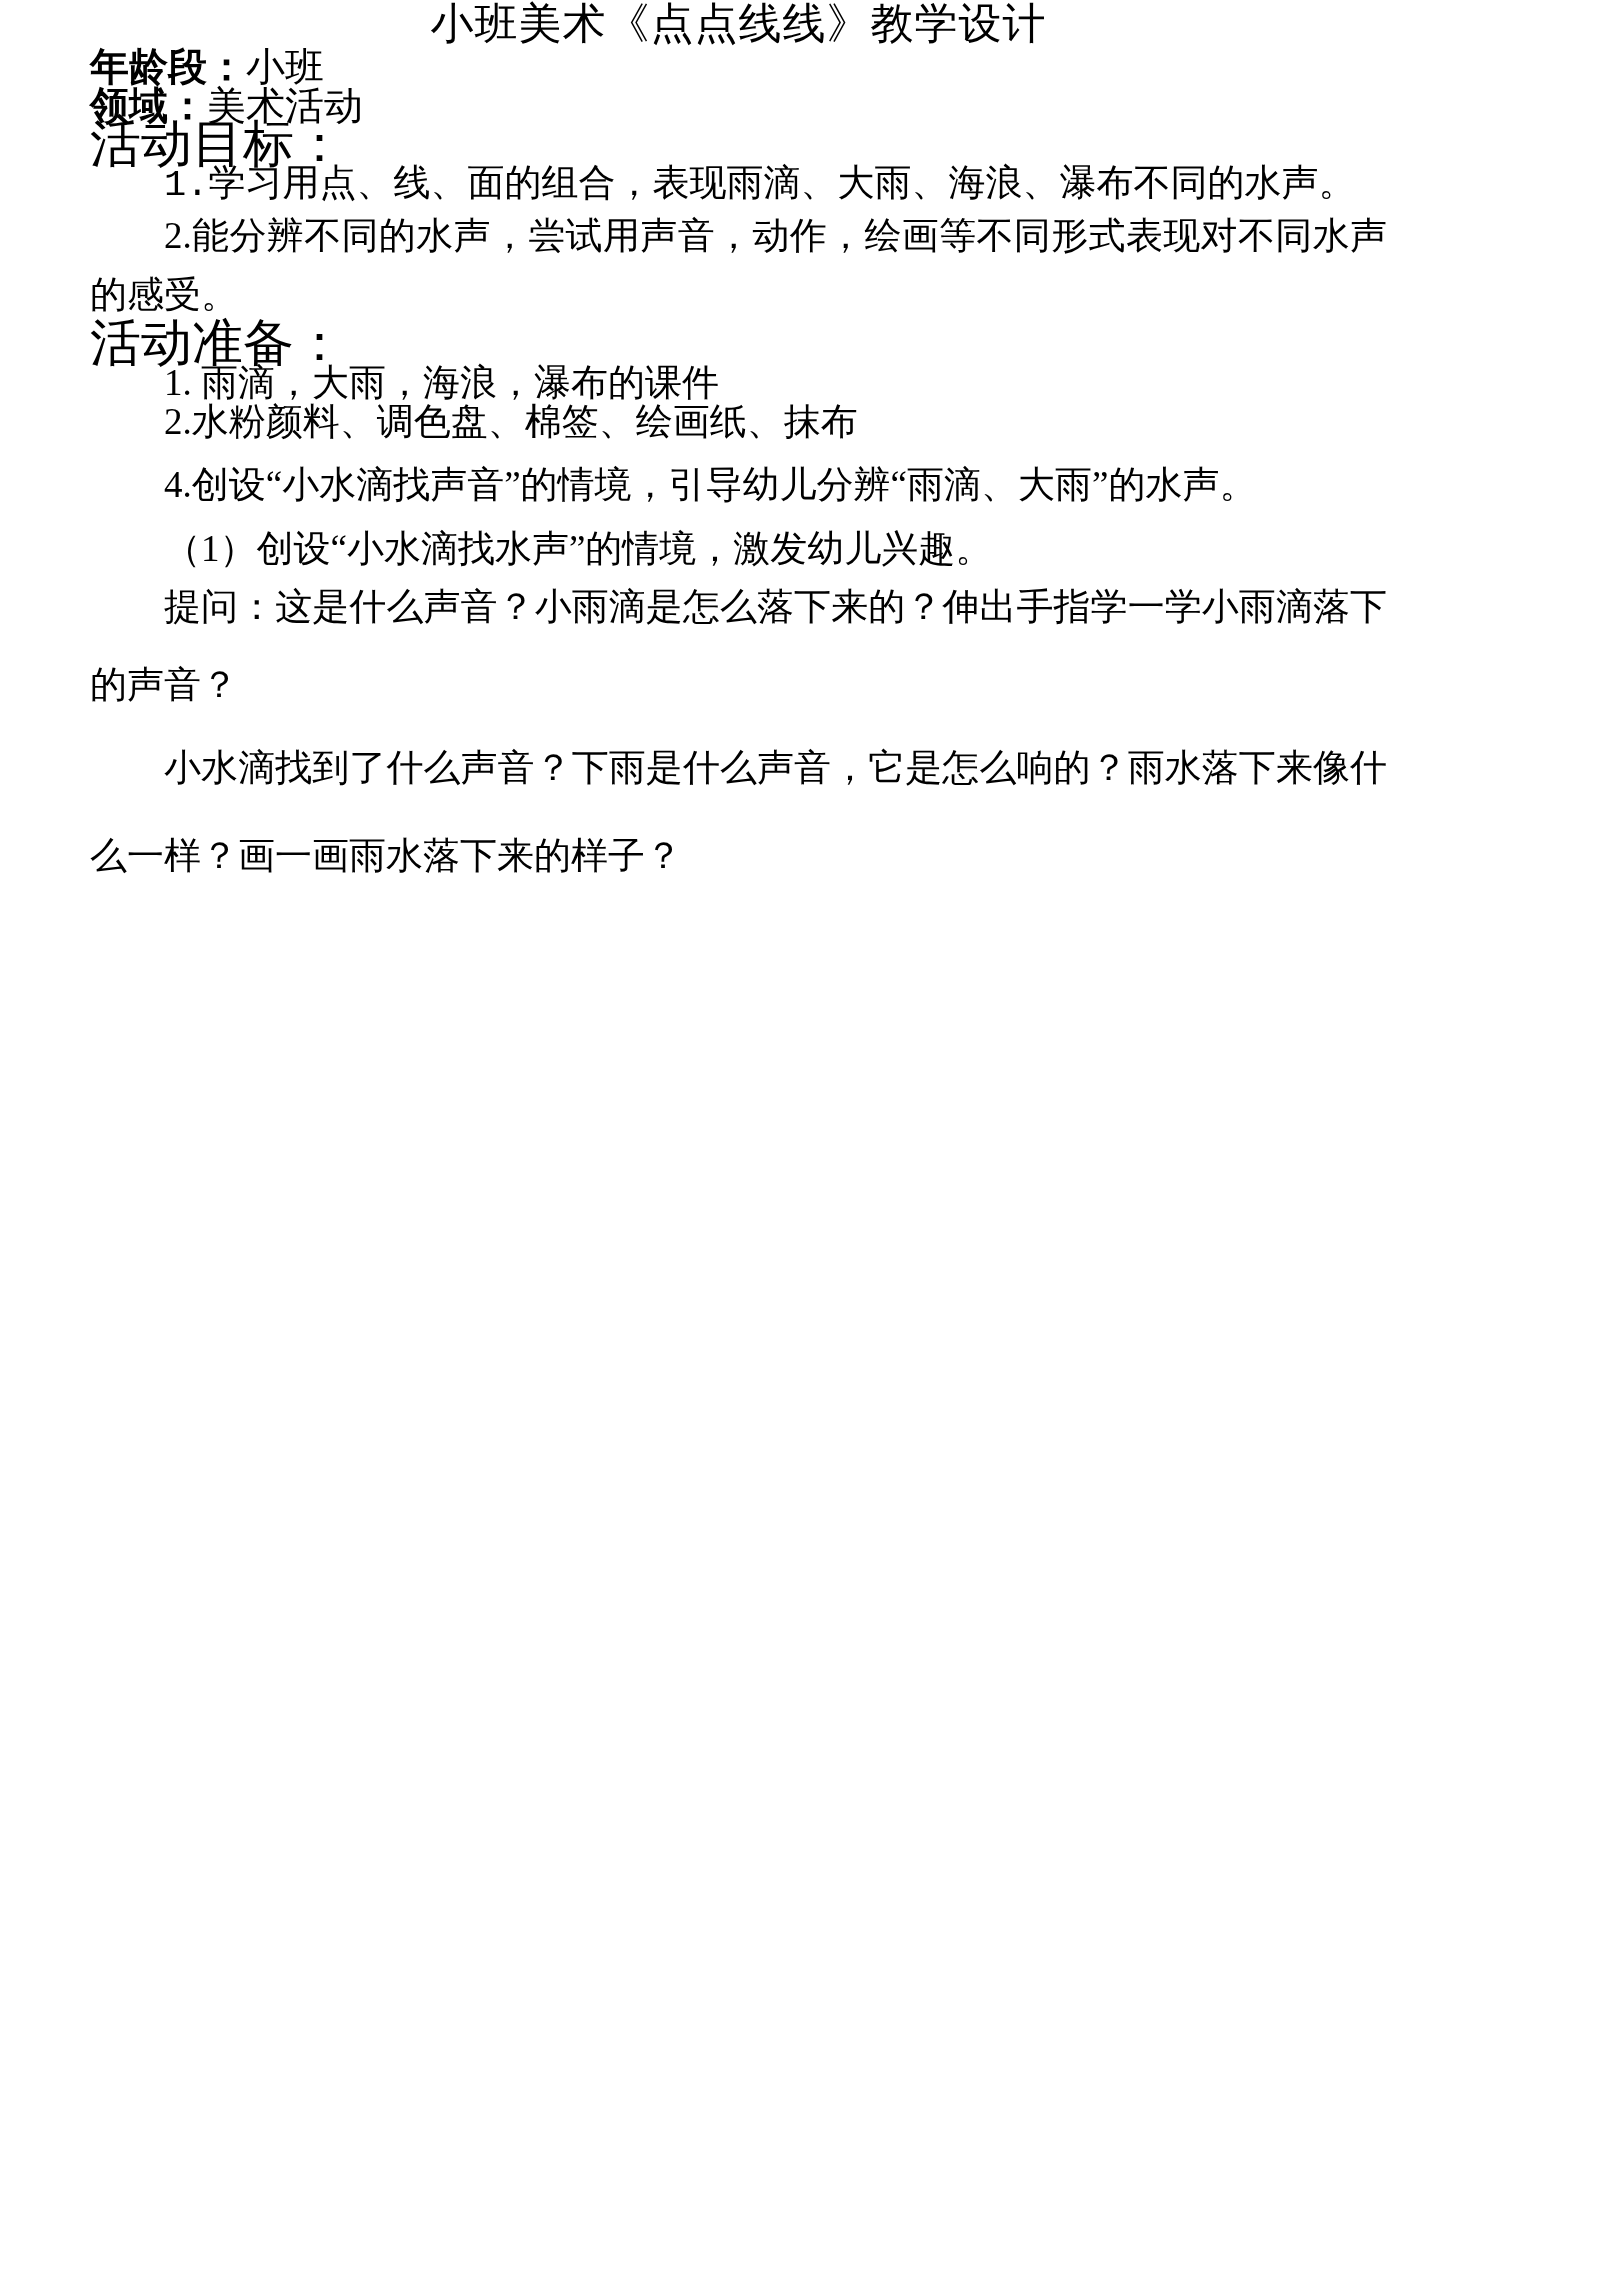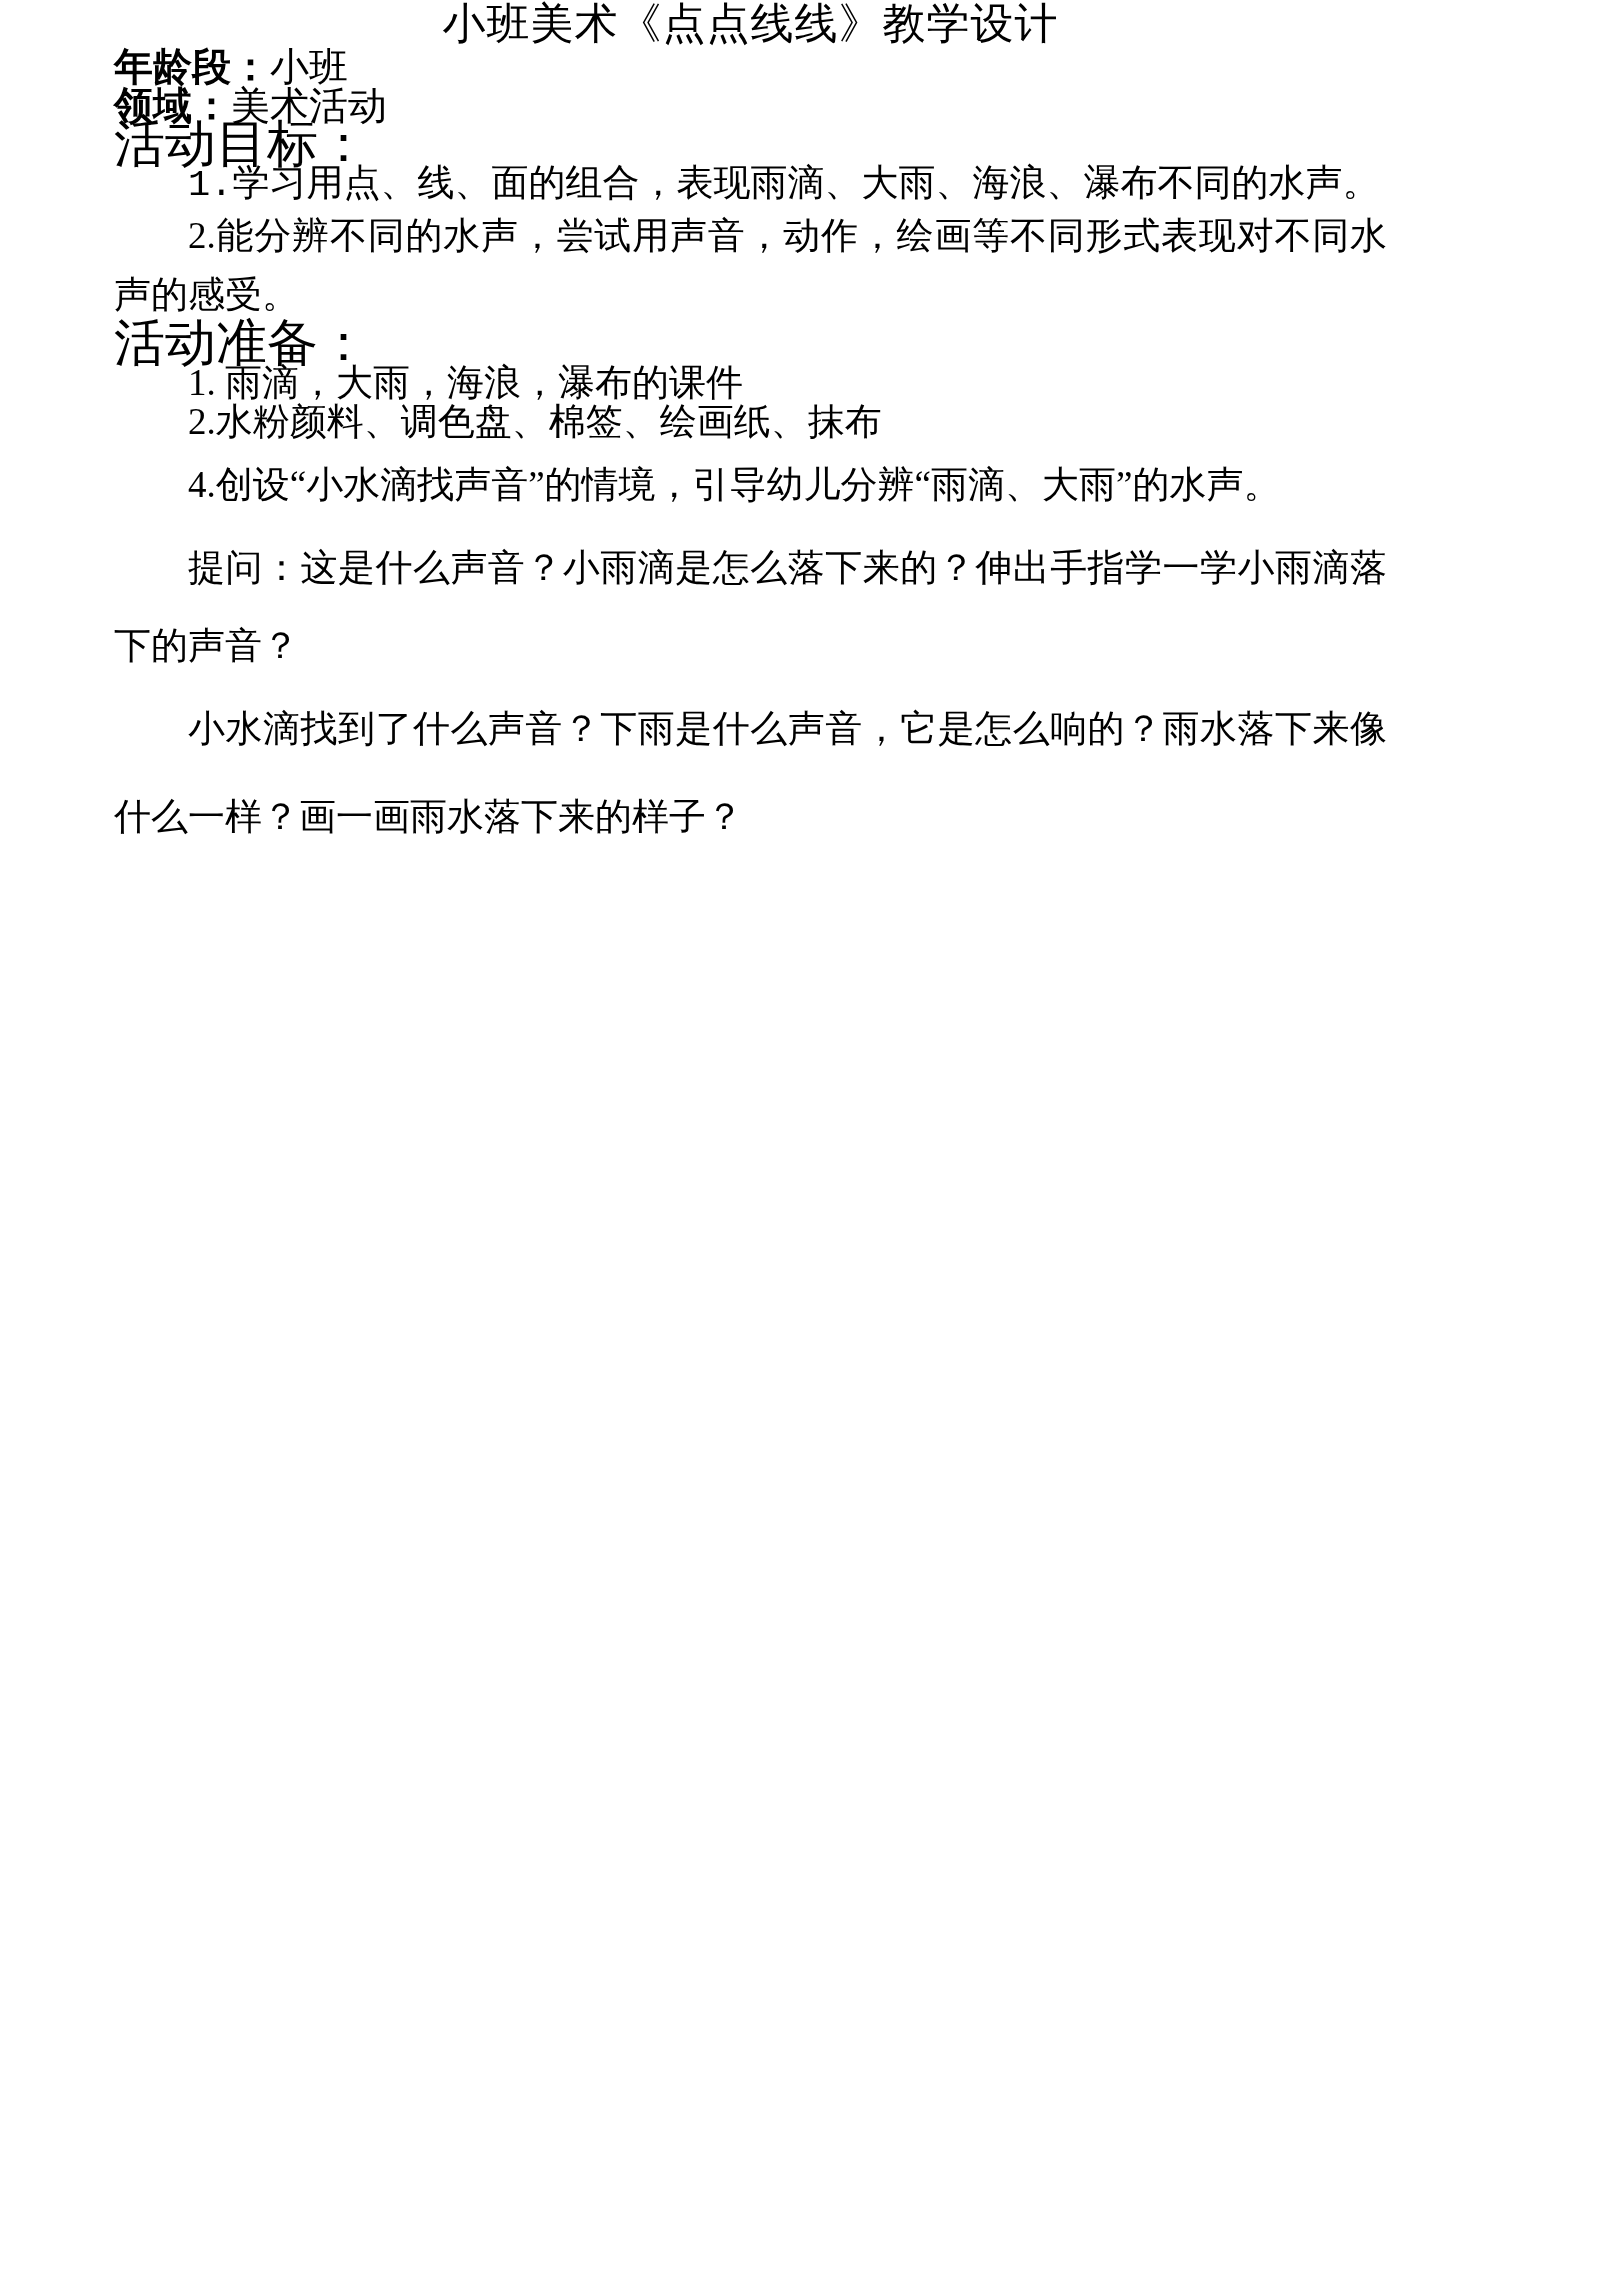--- a/index.html
+++ b/index.html
@@ -5,21 +5,21 @@
   html, body { margin: 0; padding: 0; background: #ffffff; }
   .page {
     position: relative;
     width: 1619px;
     height: 2294px;
     margin: 0 auto;
     background: #ffffff;
     color: #000000;
     font-family: "Liberation Serif", serif;
     box-sizing: border-box;
-    padding: 0 232px 0 114px;
+    padding: 0 232px 0 90px;
     overflow: hidden;
   }
   .page p, .page h1, .page h2 { margin: 0; padding: 0; font-weight: normal; }
 
   .doc-title {
     margin-top: 204px;
     font-size: 43px;
     line-height: 47px;
     font-weight: bold;
     text-align: center;
@@ -76,20 +76,21 @@
 
   <h2 class="sec h-prep">活动准备：</h2>
 
   <p class="body p-prep1">1. 雨滴，大雨，海浪，瀑布的课件</p>
 
   <p class="body p-prep2">2.水粉颜料、调色盘、棉签、绘画纸、抹布</p>
 
 
   <p class="body p-step">4.创设“小水滴找声音”的情境，引导幼儿分辨“雨滴、大雨”的水声。</p>
 
+  <p class="body p-sub1">（1）创设“小水滴找水声”的情境，激发幼儿兴趣。</p>
 
 
   <p class="body p-ask">提问：这是什么声音？小雨滴是怎么落下来的？伸出手指学一学小雨滴落下的声音？</p>
 
   <p class="body p-ask2">小水滴找到了什么声音？下雨是什么声音，它是怎么响的？雨水落下来像什么一样？画一画雨水落下来的样子？</p>
 
 </div>
 
 
 </body></html>

